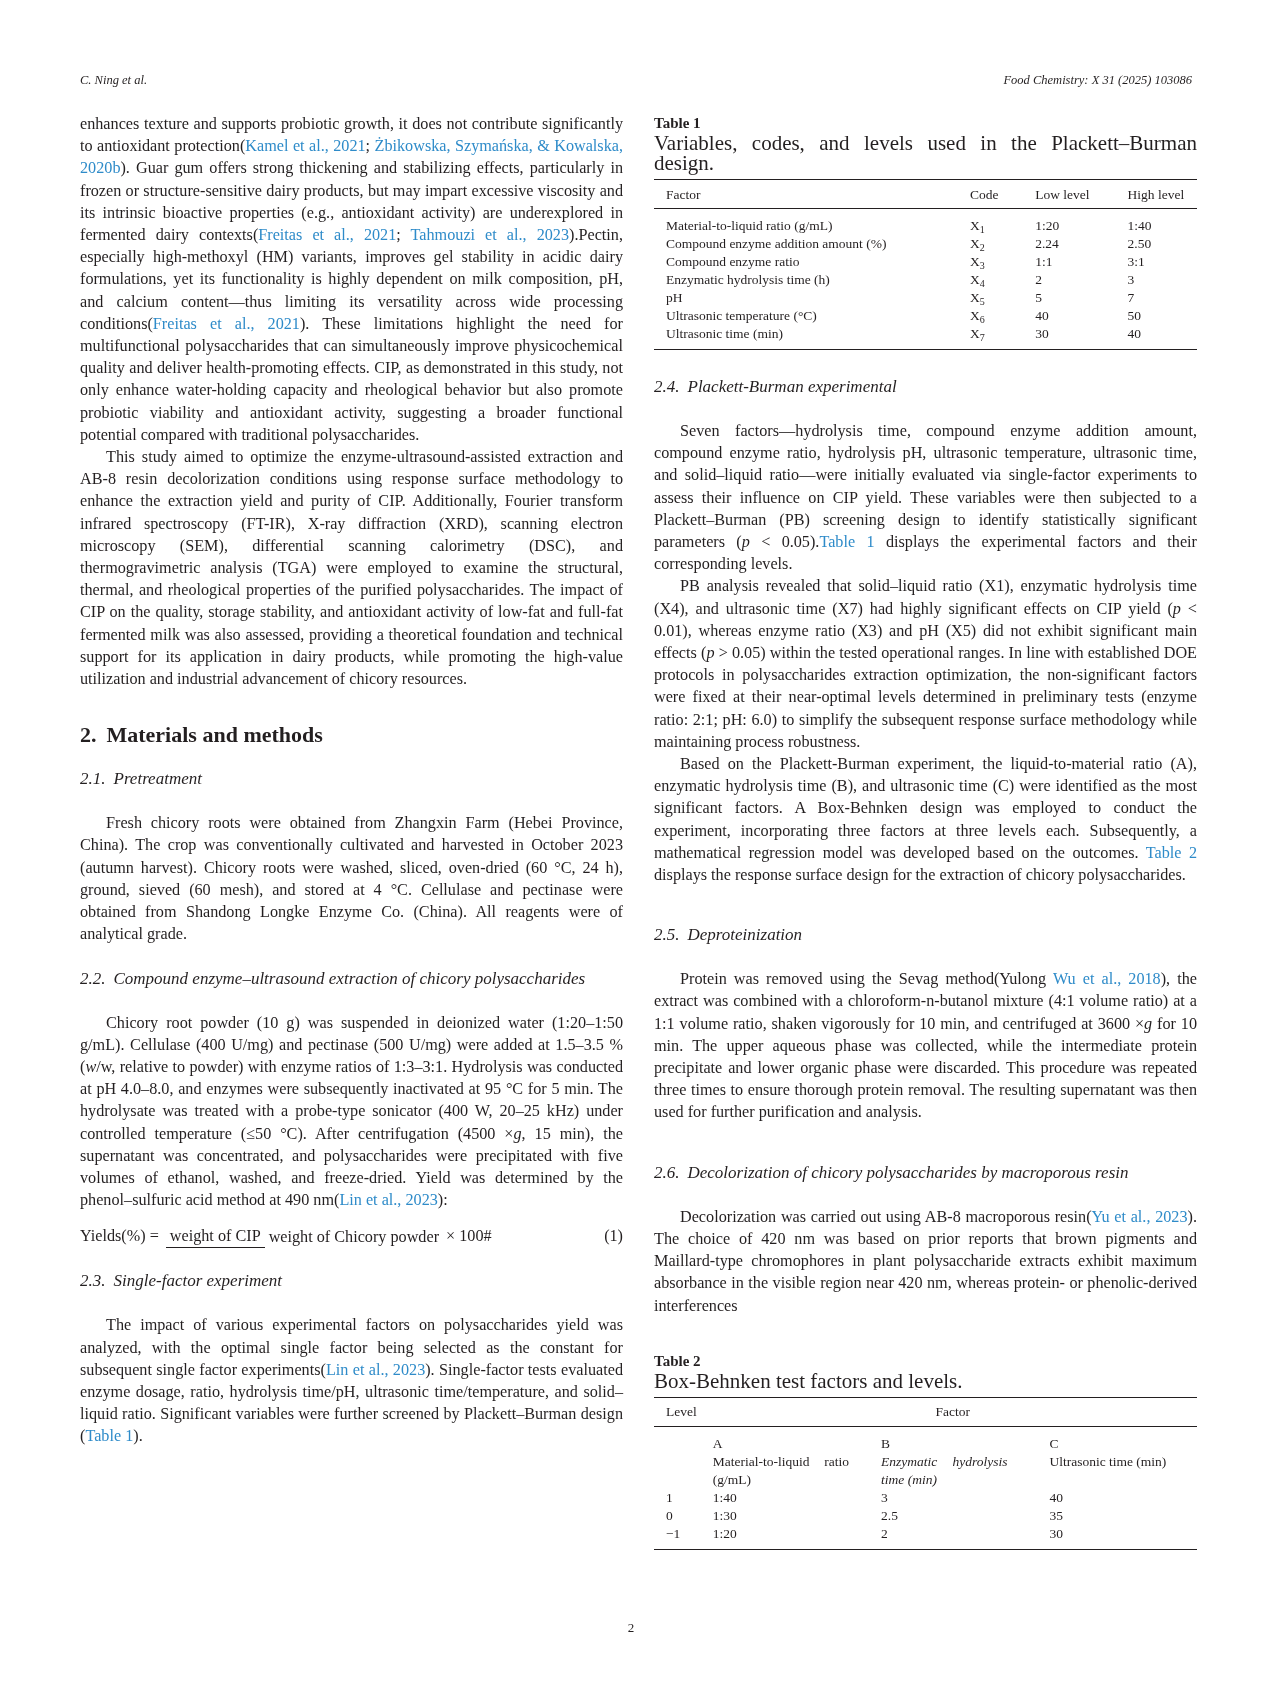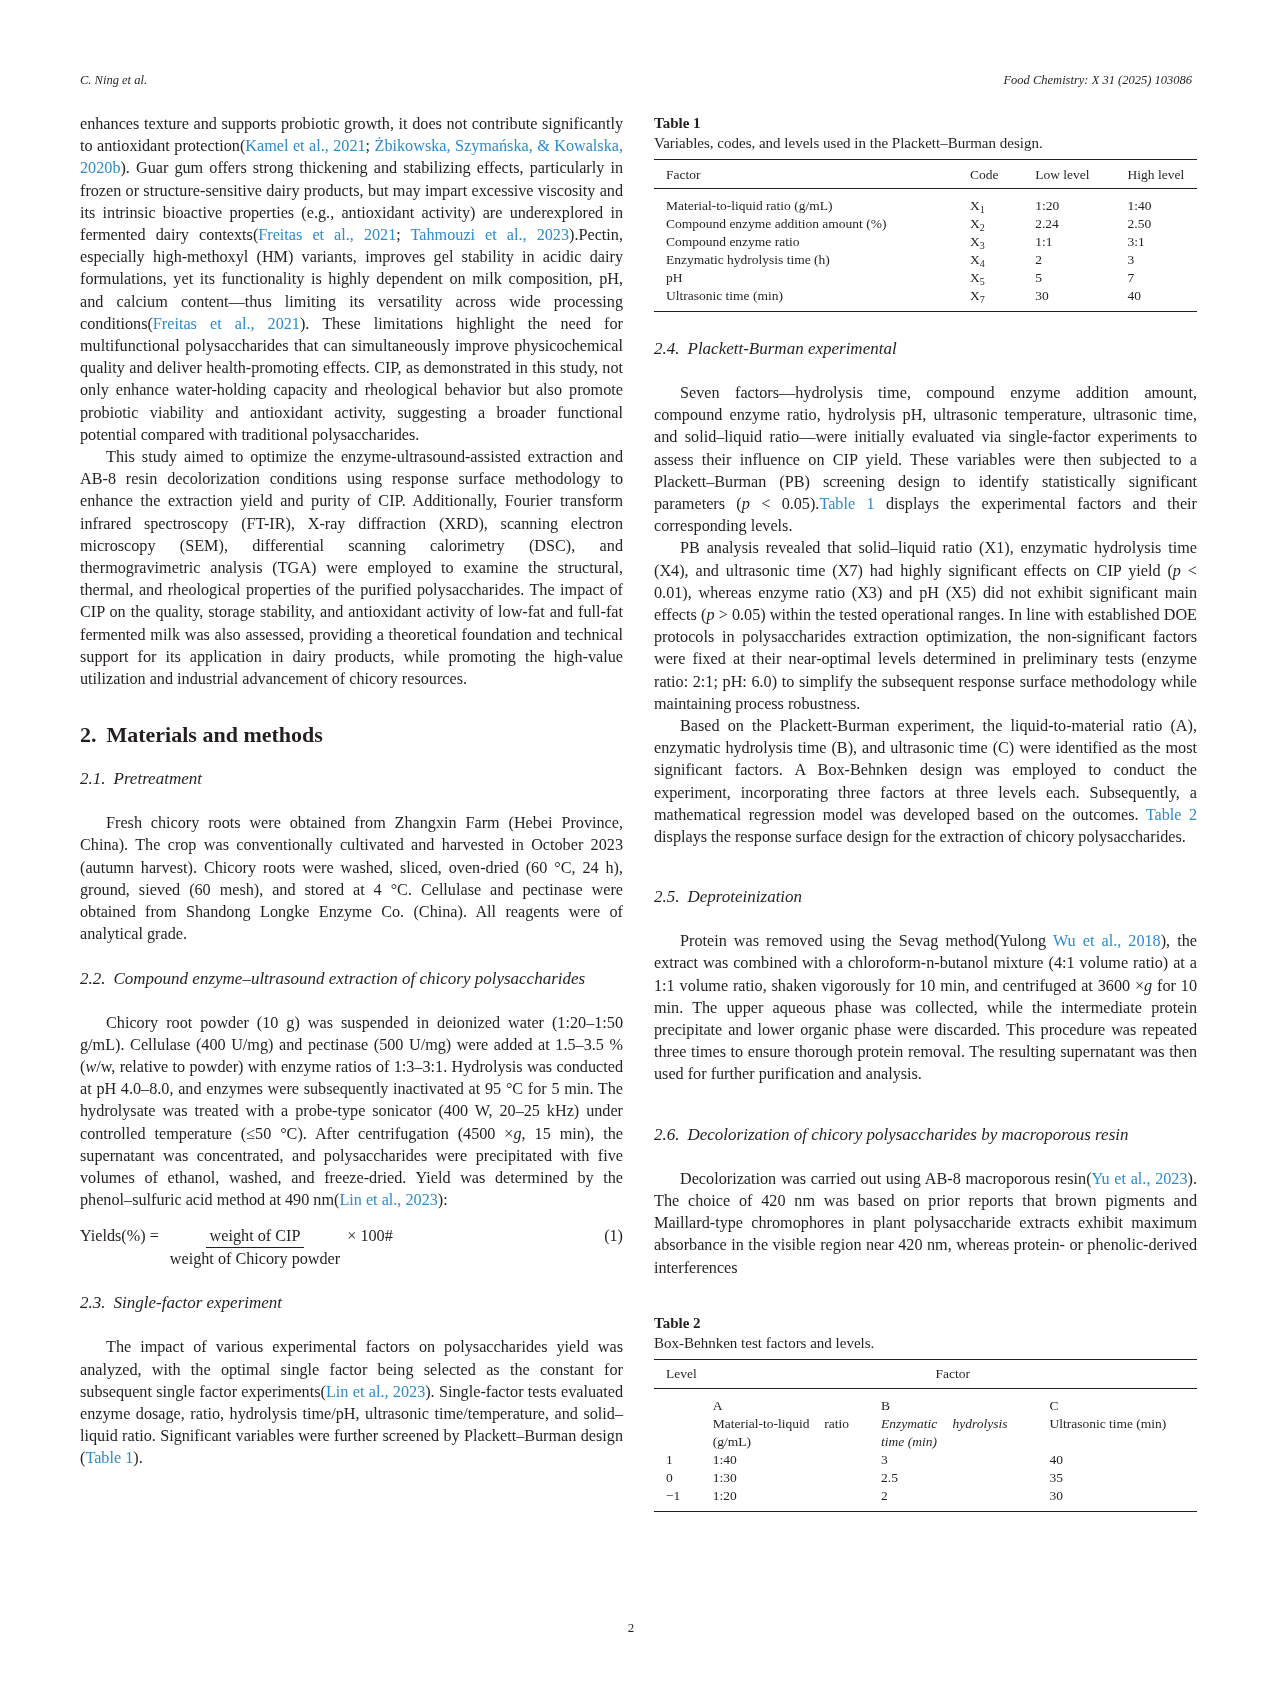--- a/index.html
+++ b/index.html
@@ -13,27 +13,27 @@
   .col-right { left: 654px; }
   p { margin: 0; text-indent: 26px; hyphens: auto; }
   p.noindent { text-indent: 0; }
   .link { color: #2e8bc9; }
   h2 { font-size: 22px; font-weight: bold; margin: 22px 0 0 0; line-height: 22px; }
   h2 .num { margin-right: 10px; }
   h3 { font-size: 17px; font-style: italic; font-weight: normal; margin: 22px 0 22px 0; line-height: 22px; }
   h3 .num { margin-right: 8px; }
   .equation { display: flex; align-items: flex-start; margin: 14px 0 18px 0; position: relative; }
   .eq-lhs { margin-right: 4px; }
-  .frac { display: inline-flex; flex-direction: column; align-items: center; margin: 0 3px; }
+  .frac { display: inline-flex; flex-direction: row; align-items: center; margin: 0 3px; }
   .frac .num-part { padding: 0 4px; border-bottom: 1px solid #231f20; line-height: 22px; }
   .frac .den-part { padding: 0 4px; line-height: 22px; }
   .eq-number { position: absolute; right: 0; }
   .table-block { font-size: 13.5px; line-height: 18px; }
   .table-title { font-weight: bold; font-size: 15px; line-height: 20px; }
-  .table-caption { font-size: 15px; line-height: 20px; margin-bottom: 6px; font-family: Liberation Serif, serif; }
+  .table-caption { font-size: 21px; line-height: 20px; margin-bottom: 6px; font-family: Liberation Serif, serif; }
   table { border-collapse: collapse; width: 100%; }
   table.t1 { border-top: 1.6px solid #231f20; border-bottom: 1.6px solid #231f20; }
   table.t1 thead th { font-weight: normal; text-align: left; padding: 6px 4px 4px 12px; border-bottom: 1.2px solid #231f20; }
   table.t1 tbody tr:first-child td { padding-top: 8px; }
   table.t1 tbody tr:last-child td { padding-bottom: 6px; }
   table.t1 td { padding: 0 4px 0 12px; vertical-align: top; }
   table.t2 { border-top: 1.6px solid #231f20; border-bottom: 1.6px solid #231f20; }
   table.t2 thead th { font-weight: normal; text-align: center; padding: 5px 4px 5px 12px; border-bottom: 1.2px solid #231f20; }
   table.t2 td { padding: 0 4px 0 12px; vertical-align: top; }
   table.t2 tbody tr:first-child td { padding-top: 8px; }
@@ -111,20 +111,26 @@
             <td>2</td>
             <td>3</td>
           </tr>
           <tr>
             <td>pH</td>
             <td><span>X</span><sub>5</sub></td>
             <td>5</td>
             <td>7</td>
           </tr>
           <tr>
+            <td>Ultrasonic temperature (°C)</td>
+            <td><span>X</span><sub>6</sub></td>
+            <td>40</td>
+            <td>50</td>
+          </tr>
+          <tr>
             <td>Ultrasonic time (min)</td>
             <td><span>X</span><sub>7</sub></td>
             <td>30</td>
             <td>40</td>
           </tr>
         </tbody>
     </table>
   </div>
 
   <h3 style="margin-top:26px;"><span class="num">2.4.</span><span>Plackett-Burman experimental</span></h3>

